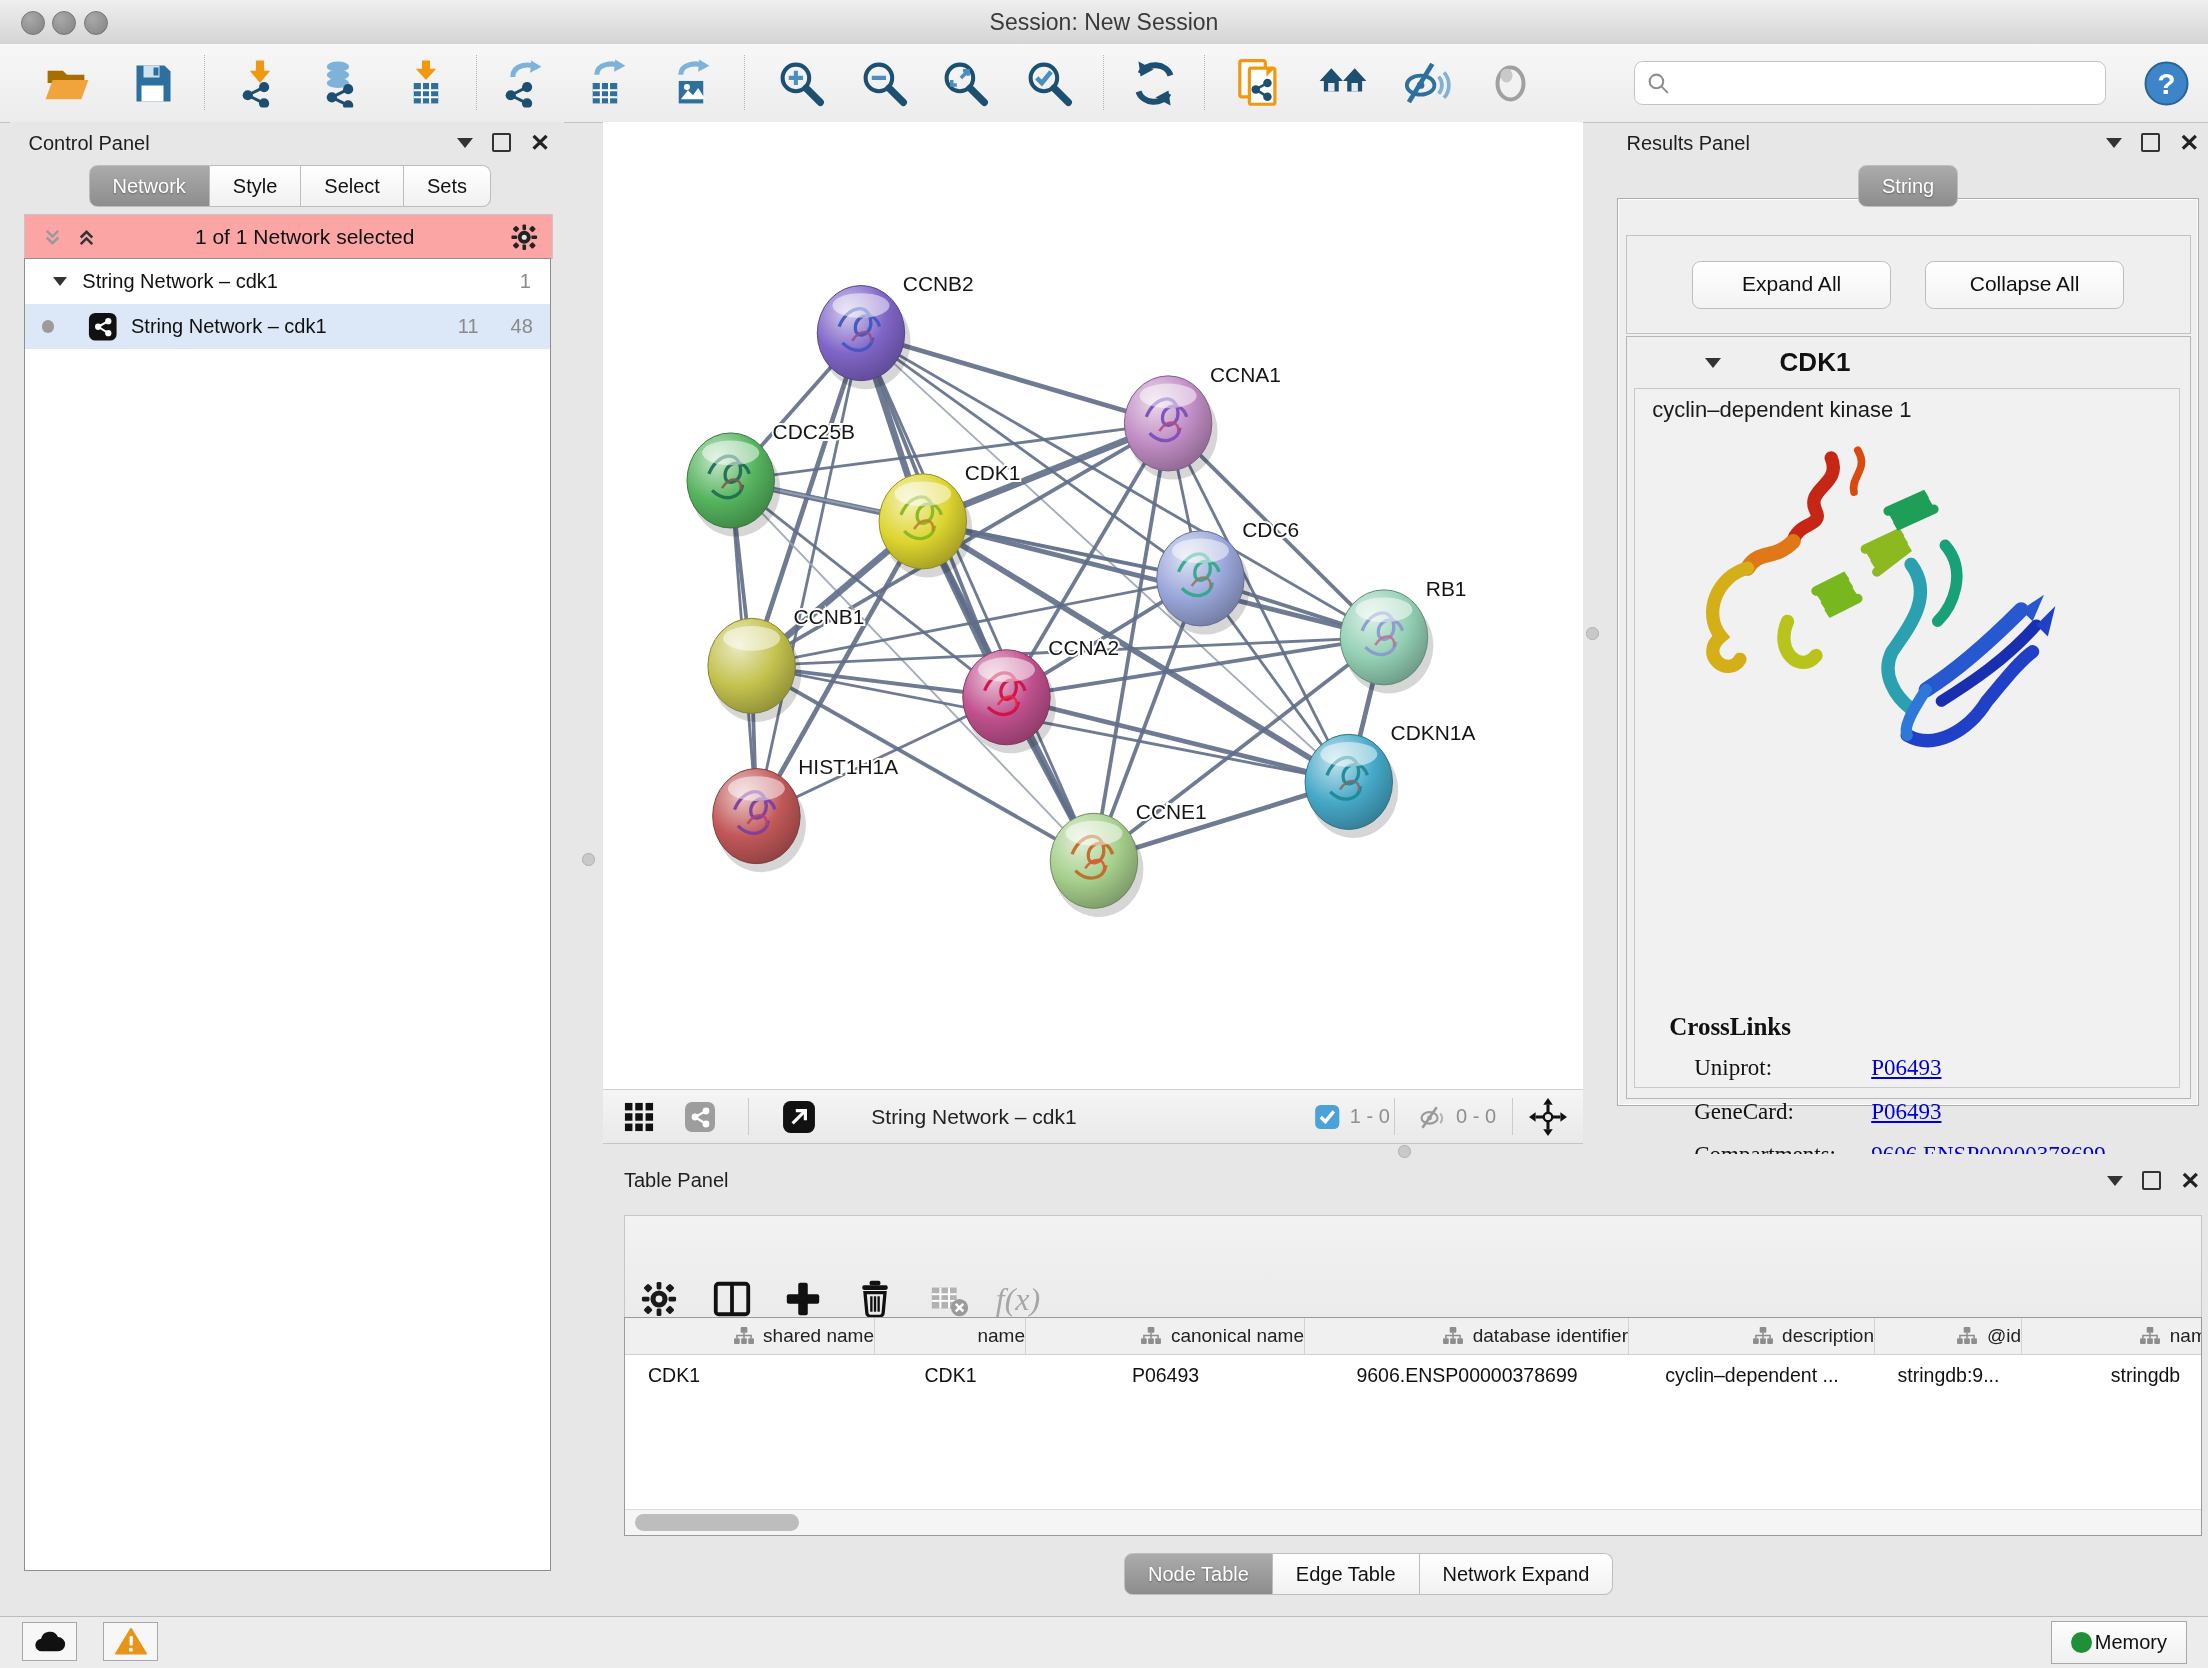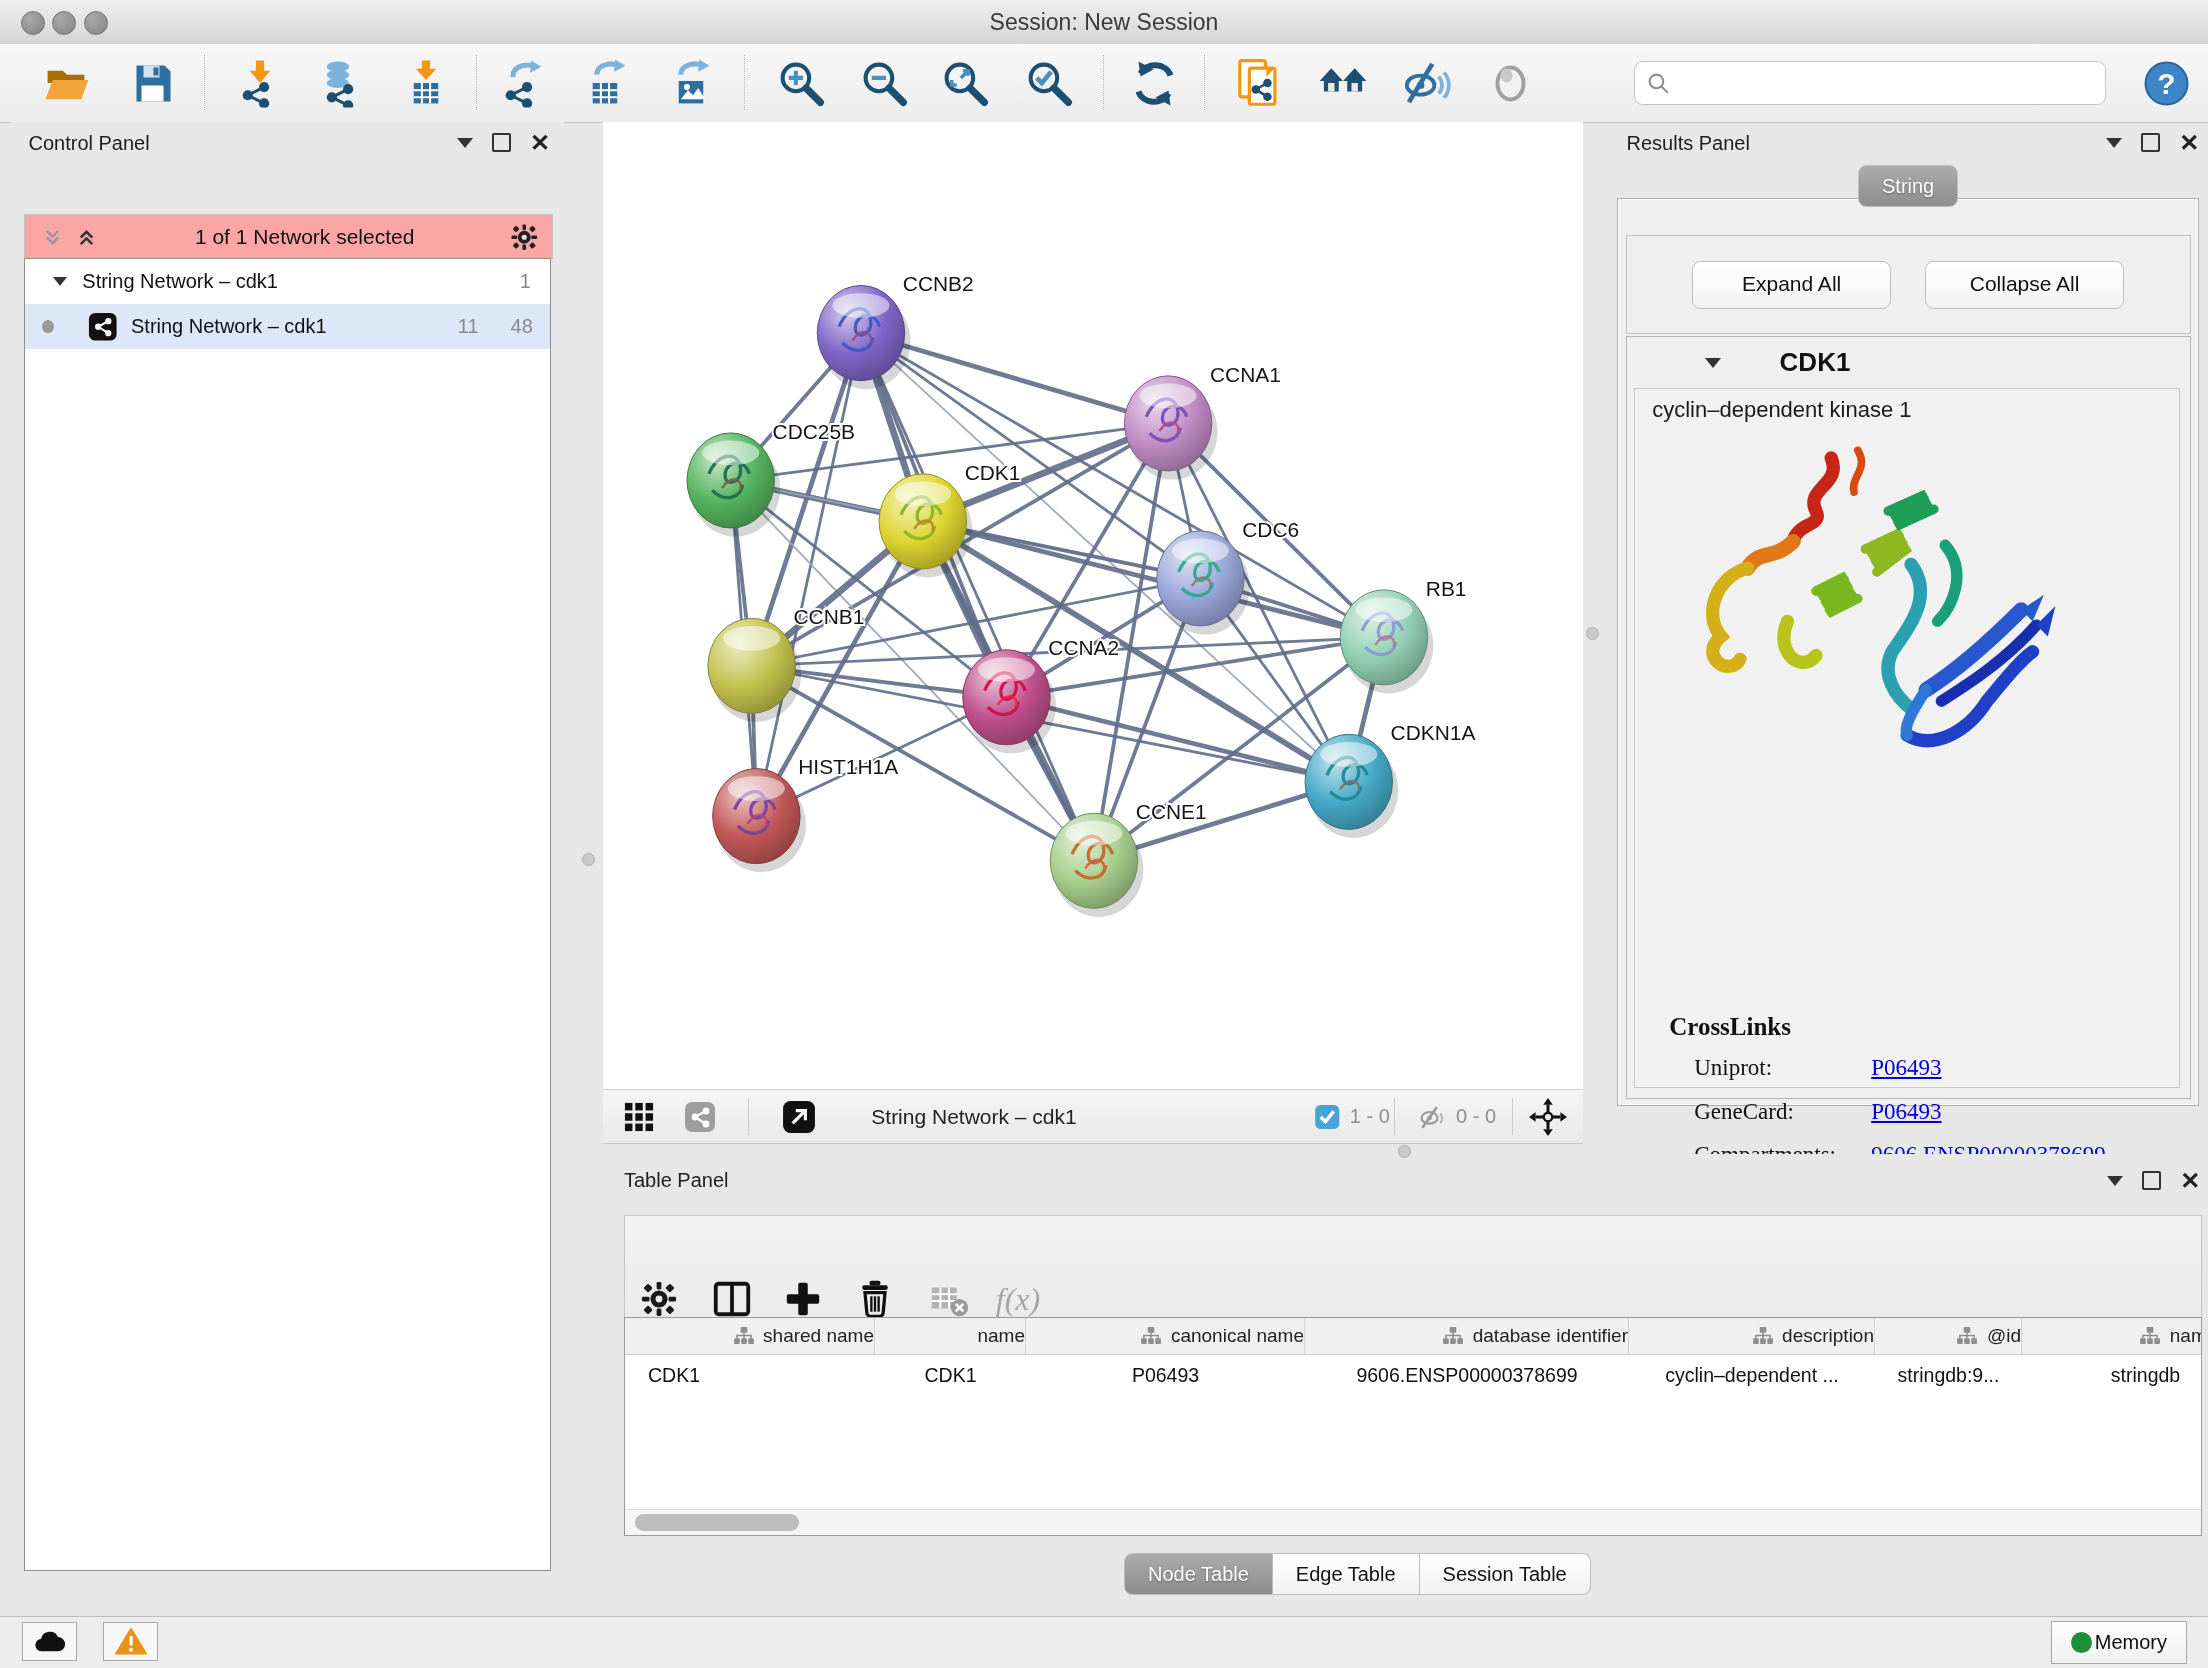--- a/index.html
+++ b/index.html
@@ -323,20 +323,26 @@
   </div>
 
   <div class="control-panel">
     <div class="cp-header-row ph-title">Control Panel</div>
     <div class="ph-icons" style="right:13.3px;top:11.4px">
       <div class="tri-down"></div>
       <div class="float-box"></div>
       <div class="close-x">✕</div>
     </div>
 
+    <div class="seg" style="left:79px;top:43px" id="cp-tabs">
+        <div class="tab sel">Network</div>
+        <div class="tab">Style</div>
+        <div class="tab">Select</div>
+        <div class="tab">Sets</div>
+      </div>
 
     <div class="nl-bar">
       <svg width="25" height="23" viewBox="0 0 24 24" style="margin-left:15px">
           <g stroke="#9a9a9a" stroke-width="2.6" fill="none">
             <path d="M6 5l6 6 6-6"></path>
             <path d="M6 12l6 6 6-6"></path>
           </g>
         </svg>
       <svg width="25" height="23" viewBox="0 0 24 24" style="margin-left:9.5px">
           <g stroke="#333" stroke-width="2.6" fill="none">
@@ -900,21 +906,21 @@
           </div>
         </div>
       <div class="hsb">
         <div class="hsb-thumb"></div>
       </div>
     </div>
 
     <div class="seg" style="left:521px;top:399px" id="tbl-tabs">
         <div class="tab sel">Node Table</div>
         <div class="tab">Edge Table</div>
-        <div class="tab">Session Table</div>
+        <div class="tab">Network Expand</div>
       </div>
   </div>
 
   <div class="splitter-dot" style="left:582px;top:853px"></div>
   <div class="splitter-dot" style="left:1586px;top:627px"></div>
   <div class="splitter-dot" style="left:1398px;top:1145px"></div>
 
   <div class="statusbar">
     <div class="sb-box" style="left:22px">
       <svg width="32" height="25" viewBox="0 0 36 26">

